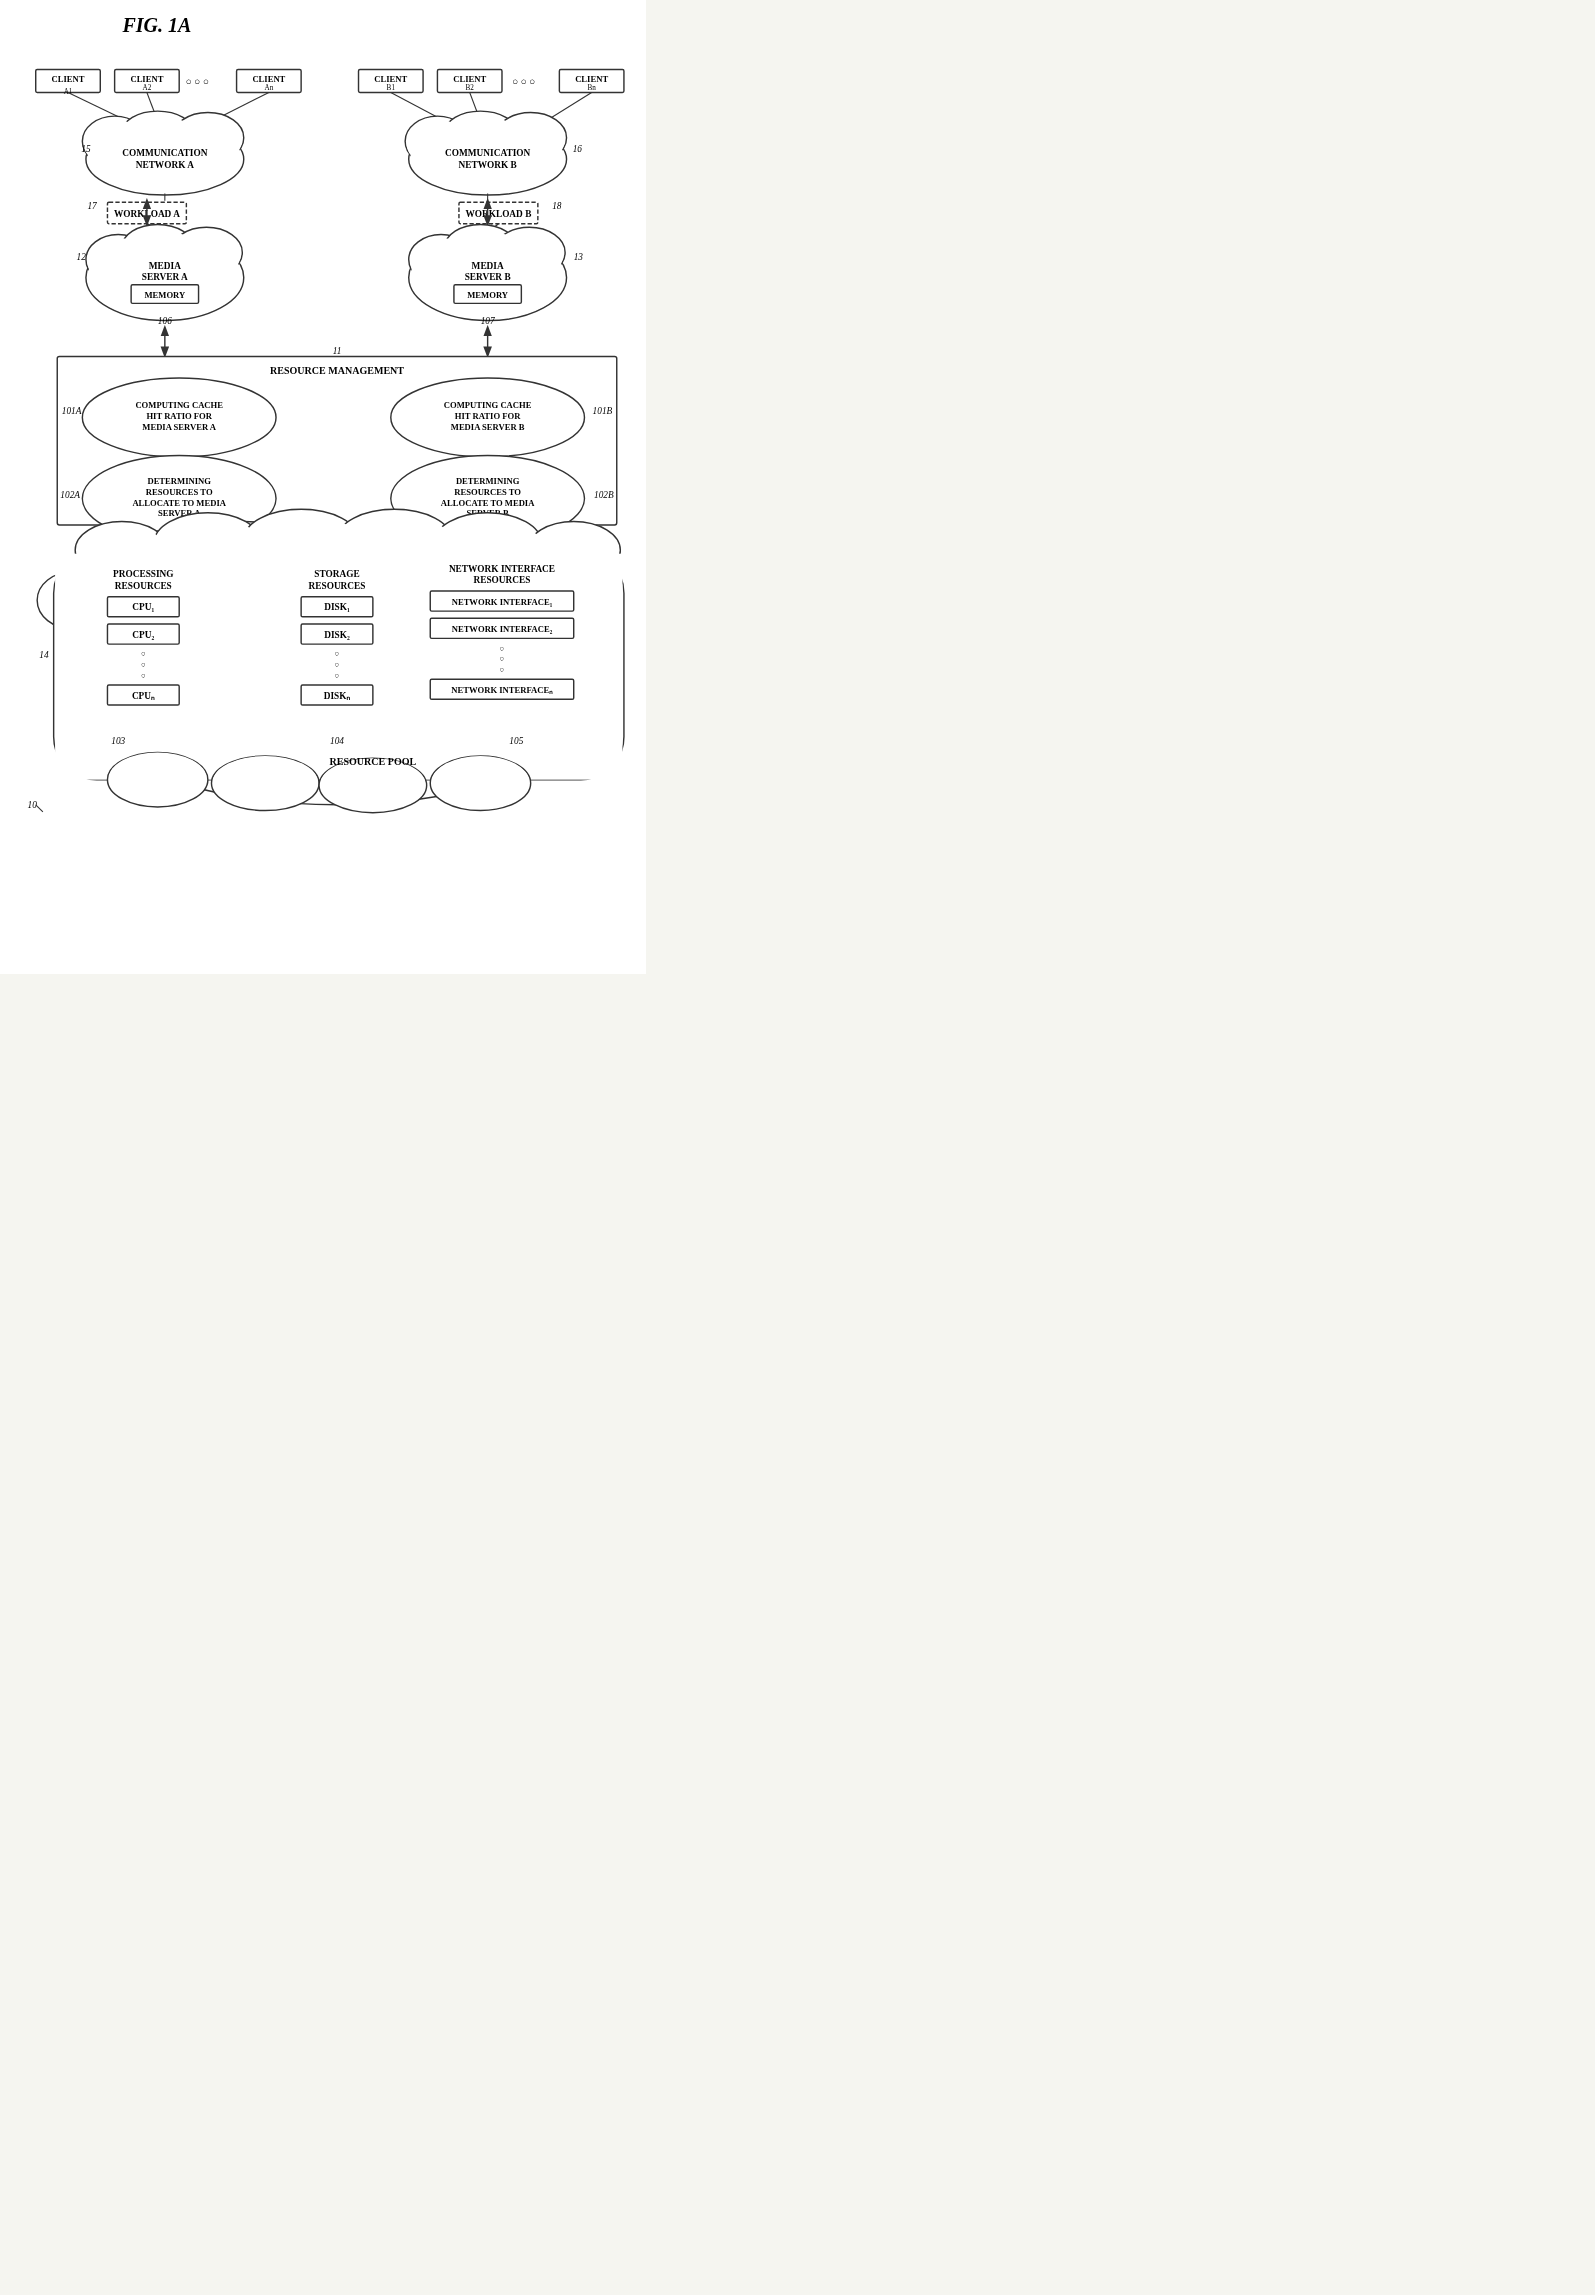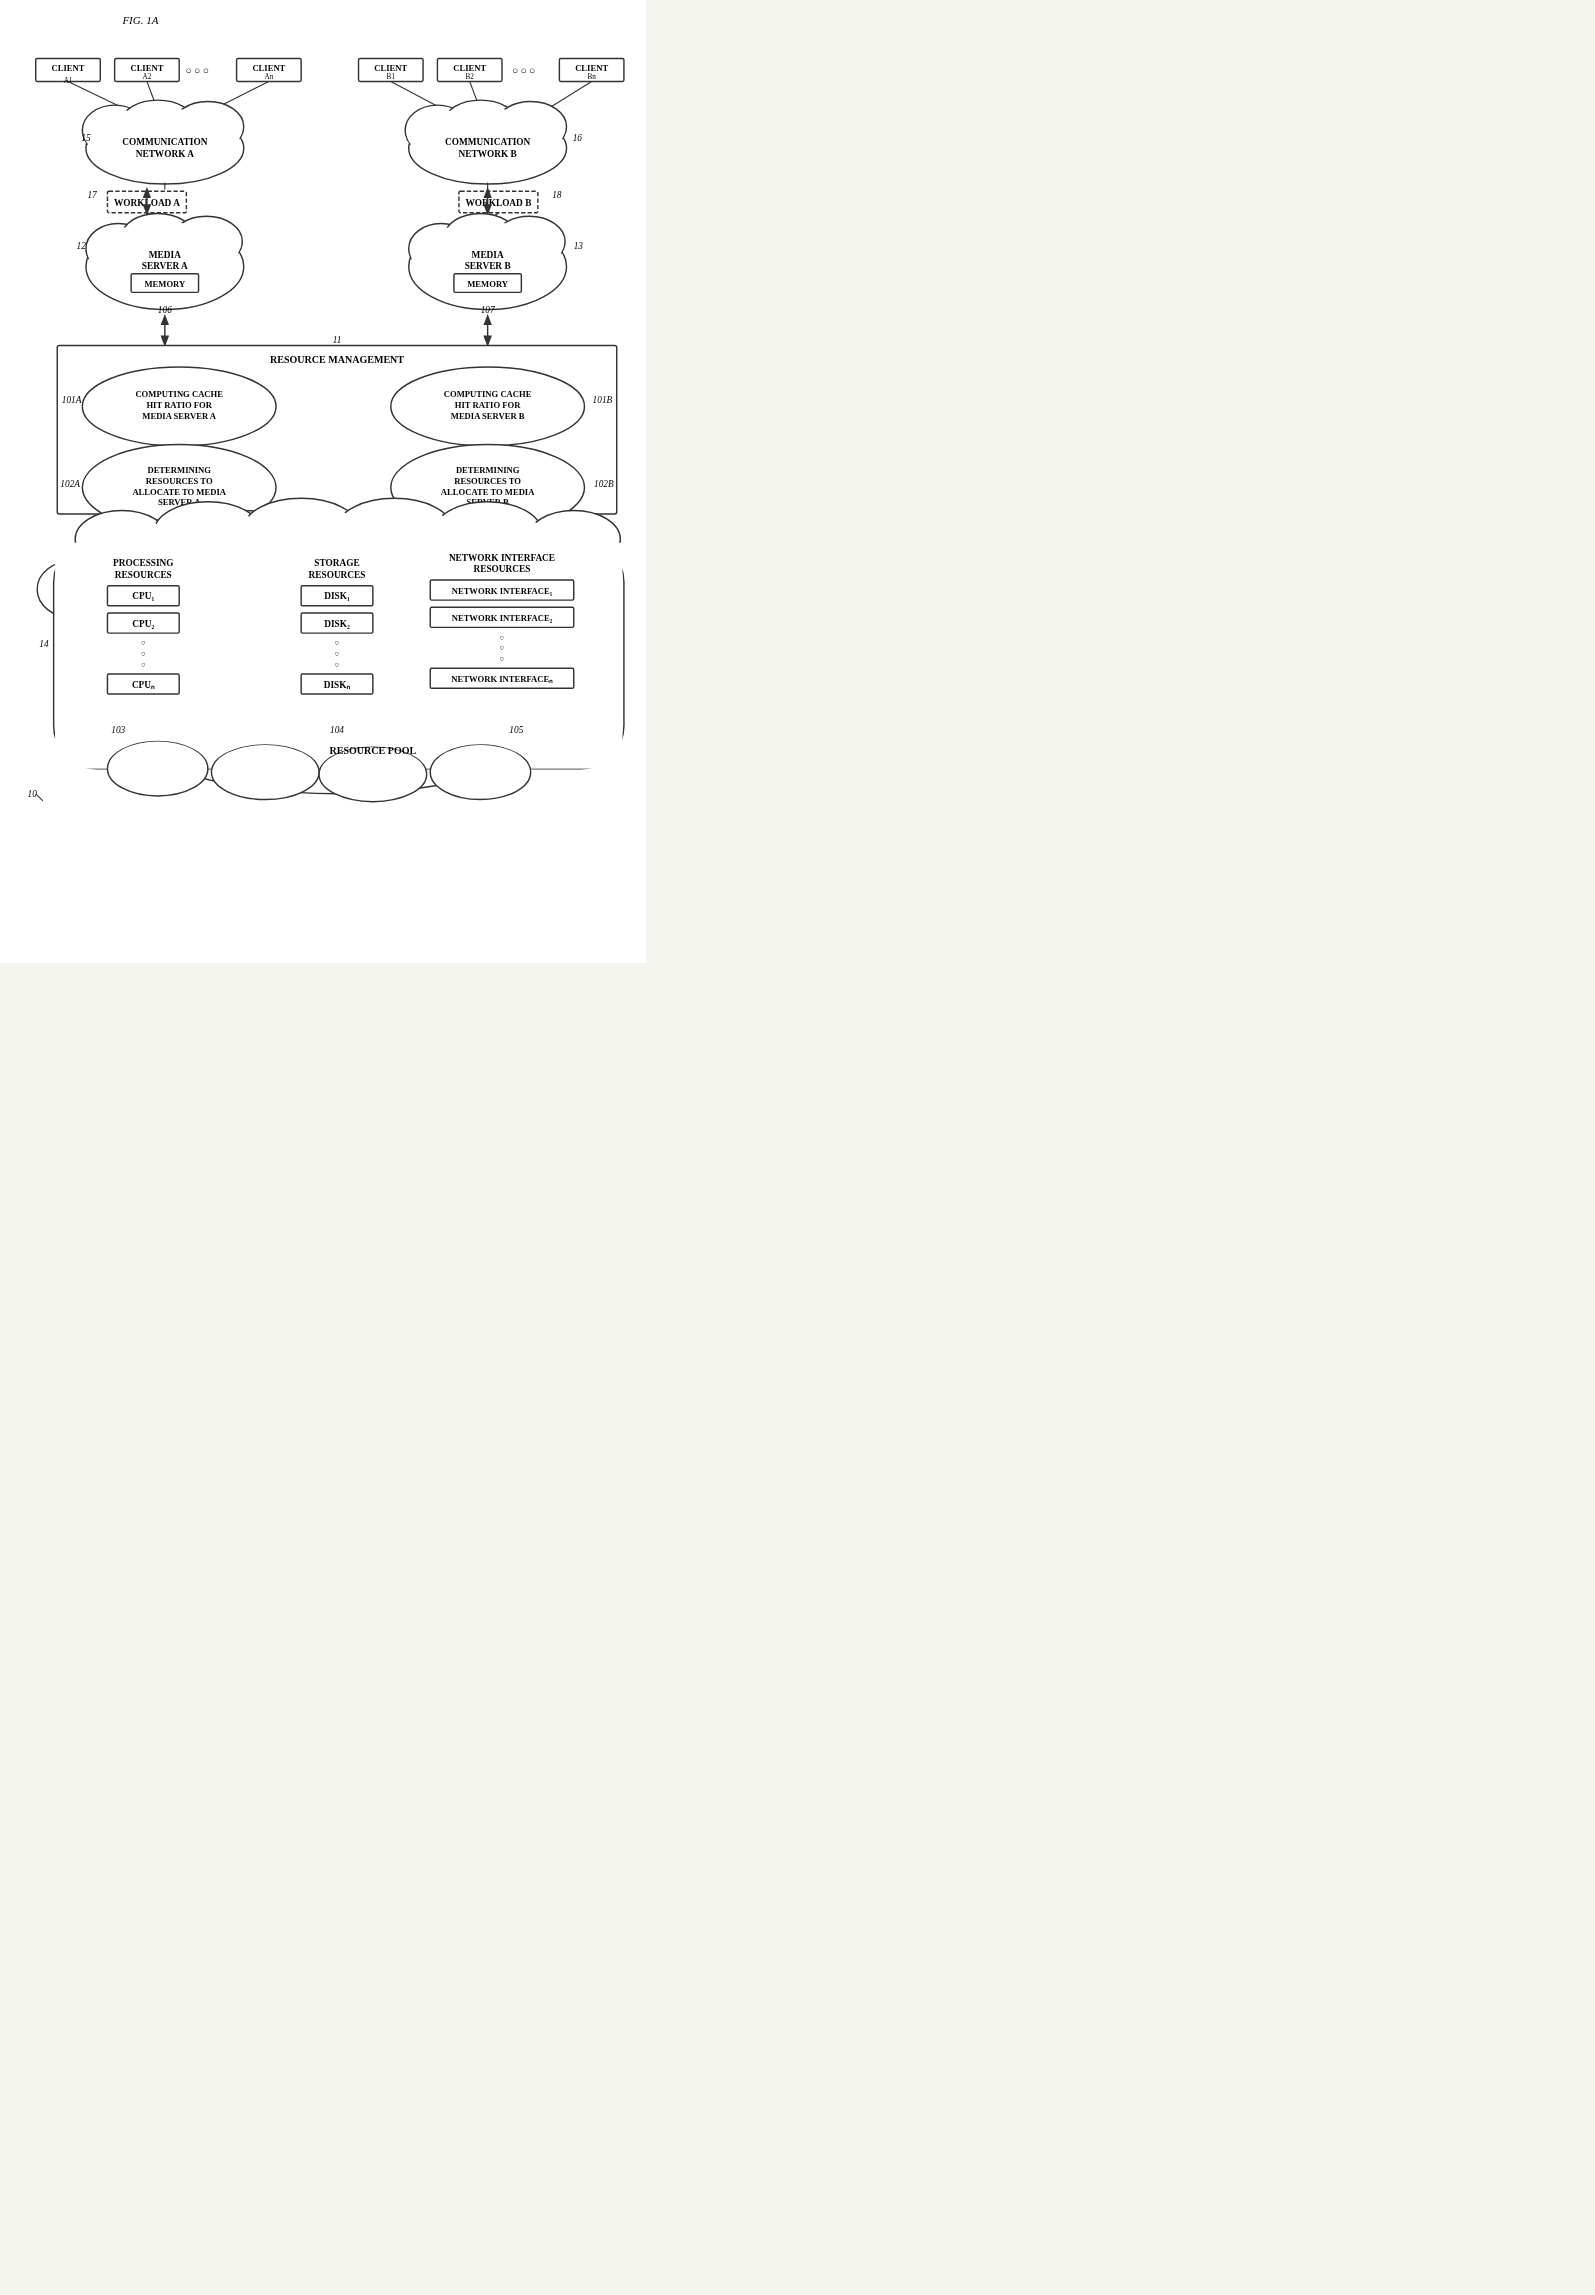--- a/index.html
+++ b/index.html
@@ -19,21 +19,21 @@
       position: relative;
       padding: 14.4px;
     }
   </style>
 </head>
 <body>
 
 <div class="page">
 
   <div style="text-align:left; padding-left: 108px; margin-bottom: 10.8px;">
-    <span style="font-style:italic; font-size:11px; font-weight:normal;text-align:center;">FIG. 1A</span>
+    <span style="font-style:italic; font-size:20px; font-weight:bold;text-align:center;">FIG. 1A</span>
   </div>
 
   <svg viewBox="0 0 900 1270" width="646" height="911" style="display:block;">
 
     <defs>
       <marker id="arrow" markerWidth="8" markerHeight="8" refX="6" refY="3" orient="auto">
         <path d="M0,0 L0,6 L8,3 z" fill="#333"></path>
       </marker>
       <marker id="arrow2" markerWidth="8" markerHeight="8" refX="2" refY="3" orient="auto">
         <path d="M8,0 L8,6 L0,3 z" fill="#333"></path>

